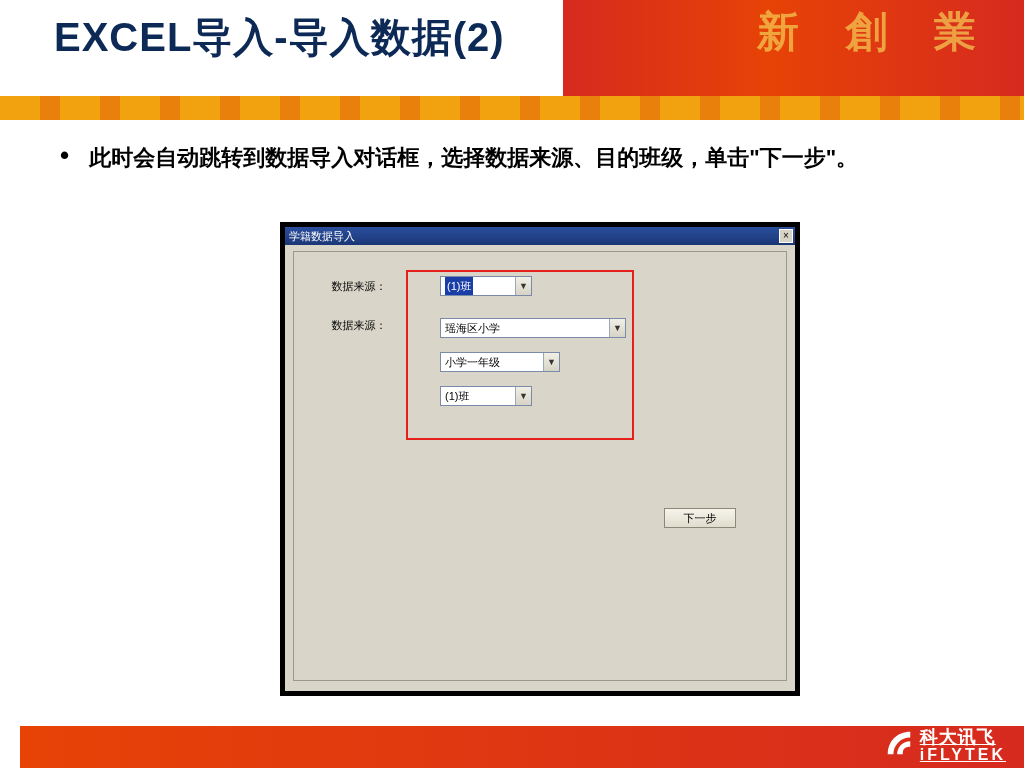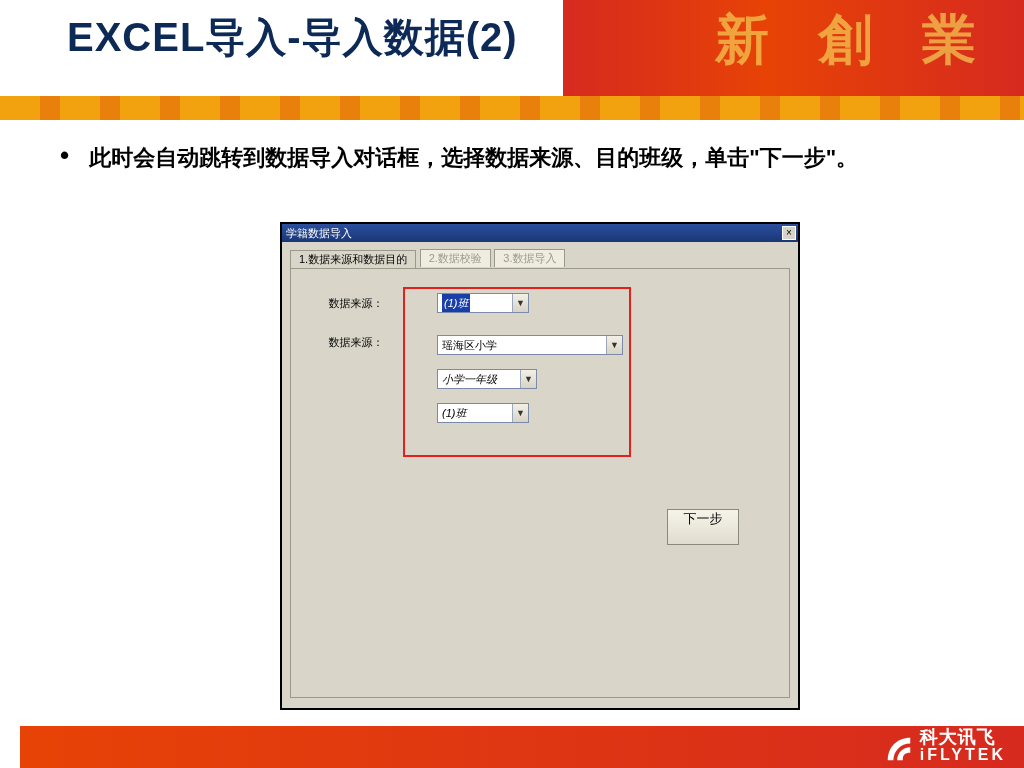--- a/index.html
+++ b/index.html
@@ -15,43 +15,43 @@
     background: linear-gradient(90deg, #fff 0 55%, #d62a1f 55%, #e74306 75%, #d62a1f 100%);
     z-index: 0;
   }
   .top-banner::after {
     content: "";
     position: absolute; left: 0; right: 0; bottom: 0; height: 24px;
     background: repeating-linear-gradient(90deg,#f3a20f 0 40px,#e8800b 40px 60px);
   }
   .cjk-deco {
     position: absolute; top: 4px; right: 30px;
-    color: #f6cf55; font-size: 54px; font-weight: 700;
+    color: #f6cf55; font-size: 42px; font-weight: 700;
     letter-spacing: 18px; opacity: .7; font-family: "SimSun", serif;
   }
   .slide-title {
-    position: absolute; top: 10px; left: 67px;
+    position: absolute; top: 10px; left: 54px;
     font-size: 40px; font-weight: 900; color: #0d2a57;
     letter-spacing: 1px; z-index: 2;
     font-family: "Microsoft YaHei", Arial, sans-serif;
   }
   .bullet-row {
     position: absolute; top: 140px; left: 60px; right: 40px;
     font-size: 22px; font-weight: 700; color: #000; line-height: 1.6;
     z-index: 2;
   }
   .bullet-dot {
     display: inline-block; vertical-align: top; margin-right: 14px;
     font-size: 26px; color: #000; line-height: 1.2;
   }
   .bullet-text { display: inline-block; vertical-align: top; max-width: 880px; }
   .dialog-shot {
     position: absolute; top: 222px; left: 280px;
     width: 520px;
-    border: 2px solid #000000;
+    border: 5px solid #000000;
     background: #d9d6c9;
     z-index: 2;
   }
   .dlg-titlebar {
     height: 18px;
     background: linear-gradient(#2b4f9e,#1a3676);
     color: #fff; font-size: 11px; line-height: 18px;
     padding: 0 4px; position: relative;
     font-family: "SimSun","Microsoft YaHei",sans-serif;
   }
@@ -92,45 +92,45 @@
     border: 2px solid #e5201b;
     pointer-events: none;
   }
   .combo, .combo-wide {
     height: 20px; background: #fff; border: 1px solid #7a8aa8;
     font-size: 11px; line-height: 18px;
     padding: 0 16px 0 4px; position: relative;
     font-family: "SimSun","Microsoft YaHei",sans-serif;
     color: #000;
   }
-  .combo { width: 92px; font-style: italic; }
+  .combo { width: 92px; }
   .combo-wide { width: 186px; }
   .combo-val.selected { background: #1a3ea8; color: #fff; padding: 0 2px; display: inline-block; }
   .combo-arrow {
     position: absolute; right: 0; top: 0; bottom: 0; width: 16px;
     background: linear-gradient(#f2f0e6,#d7d3c6);
     border-left: 1px solid #9ba7bd;
     text-align: center; line-height: 18px; font-size: 9px; color: #333;
   }
   .next-btn {
     position: absolute; bottom: 152px; right: 50px;
-    width: 72px; height: 36px;
+    width: 72px; height: 20px;
     background: linear-gradient(#f6f4ea,#e0dcce);
     border: 1px solid #8a8a7a;
-    font-size: 13px; text-align: center; line-height: 18px;
+    font-size: 11px; text-align: center; line-height: 18px;
     font-family: "SimSun","Microsoft YaHei",sans-serif;
   }
   .bottom-band {
     position: absolute; left: 0; right: 0; bottom: 0; height: 42px;
     background: linear-gradient(90deg,#fff 0 2%,#e74306 2%,#d62a1f 100%);
   }
   .logo-wrap {
     position: absolute; right: 18px; bottom: 4px;
-    display: flex; align-items: flex-end; gap: 6px;
-    color: #fff; z-index: 3;
+    display: flex; align-items: flex-start; gap: 6px;
+    color: #fff; z-index: 3; text-decoration: underline;
   }
   .logo-mark {
     width: 30px; height: 30px; position: relative;
   }
   .logo-mark svg { width: 30px; height: 30px; }
   .logo-text { font-size: 18px; font-weight: 700; letter-spacing: 1px; line-height: 1.05; }
   .logo-text .en { display: block; font-size: 16px; letter-spacing: 3px; font-weight: 700; }
 </style>
 </head>
 <body>
@@ -145,25 +145,20 @@
   <span class="bullet-dot">•</span>
   <span class="bullet-text">此时会自动跳转到数据导入对话框，选择数据来源、目的班级，单击"下一步"。</span>
 </div>
 
 <div class="dialog-shot">
   <div class="dlg-titlebar">
     <span>学籍数据导入</span>
     <span class="dlg-close">×</span>
   </div>
   <div class="dlg-body">
-    <div class="tab-row">
-      <span class="tab active">1.数据来源和数据目的</span>
-      <span class="tab disabled">2.数据校验</span>
-      <span class="tab disabled">3.数据导入</span>
-    </div>
     <div class="tab-panel">
       <div class="highlight-box"></div>
 
       <div class="form-row">
         <span class="form-label">数据来源：</span>
         <div style="width:46px"></div>
         <div class="combo">
           <span class="combo-val selected">(1)班</span>
           <span class="combo-arrow">▼</span>
         </div>
@@ -171,21 +166,21 @@
 
       <div class="form-row" style="align-items:flex-start">
         <span class="form-label">数据来源：</span>
         <div style="width:46px"></div>
         <div>
           <div class="combo-wide">
             <span>瑶海区小学</span>
             <span class="combo-arrow">▼</span>
           </div>
           <div style="height:14px"></div>
-          <div class="combo" style="width:100px">
+          <div class="combo" style="width:120px">
             <span>小学一年级</span>
             <span class="combo-arrow">▼</span>
           </div>
           <div style="height:14px"></div>
           <div class="combo">
             <span>(1)班</span>
             <span class="combo-arrow">▼</span>
           </div>
         </div>
       </div>

